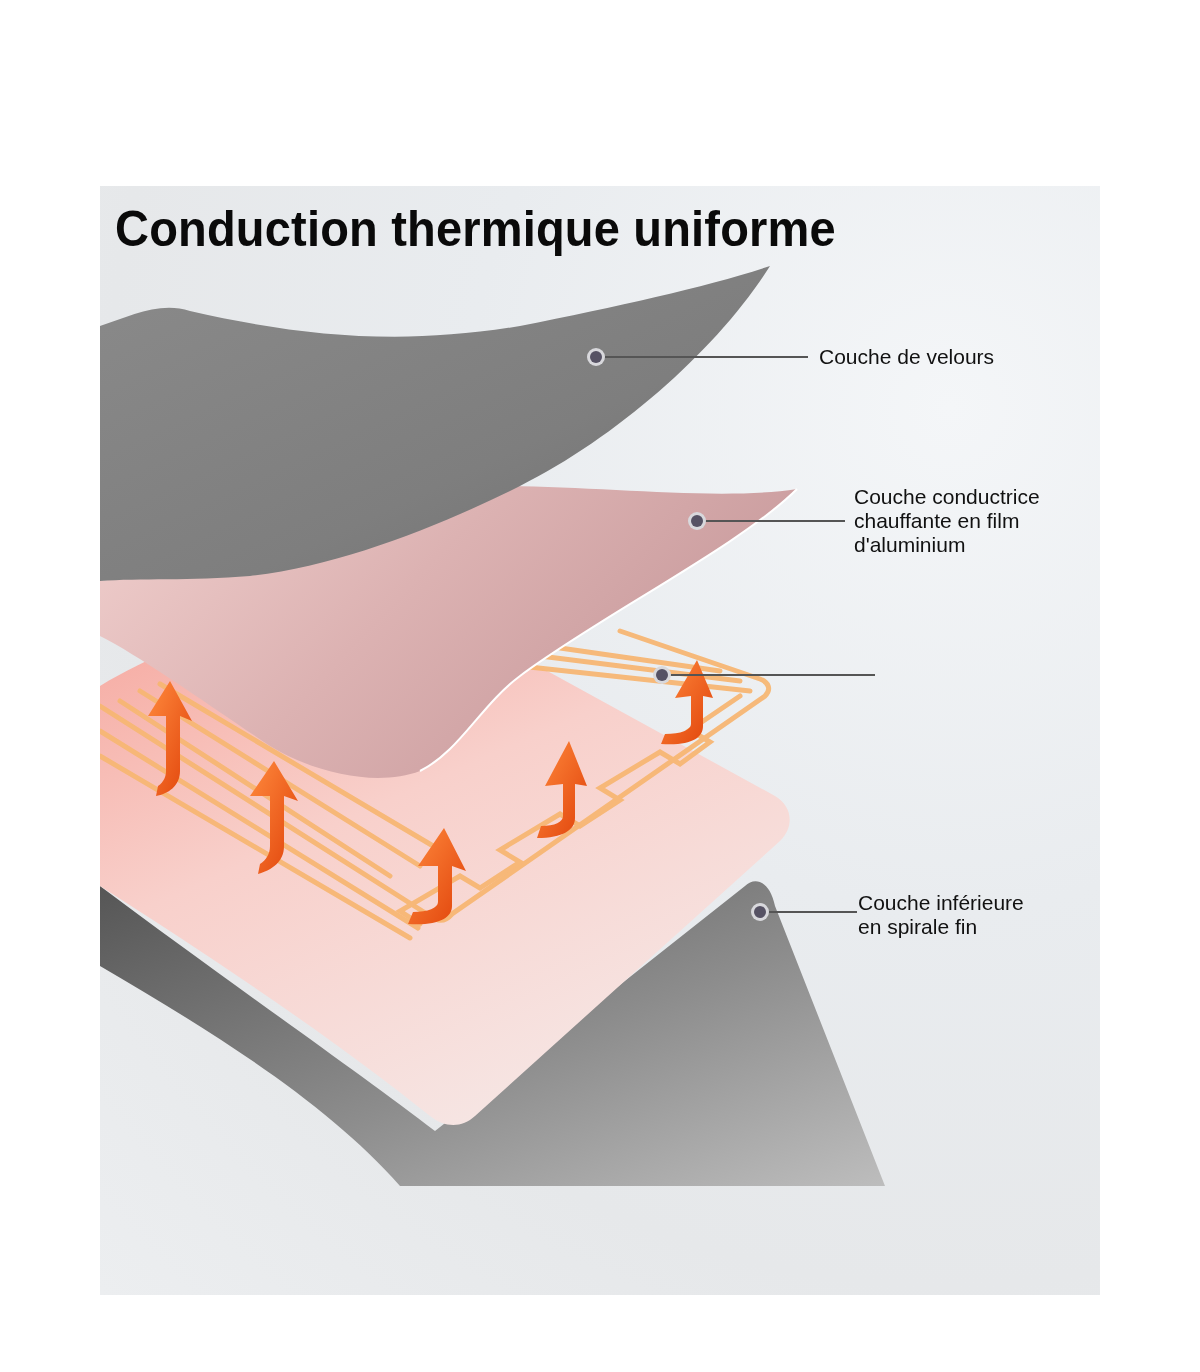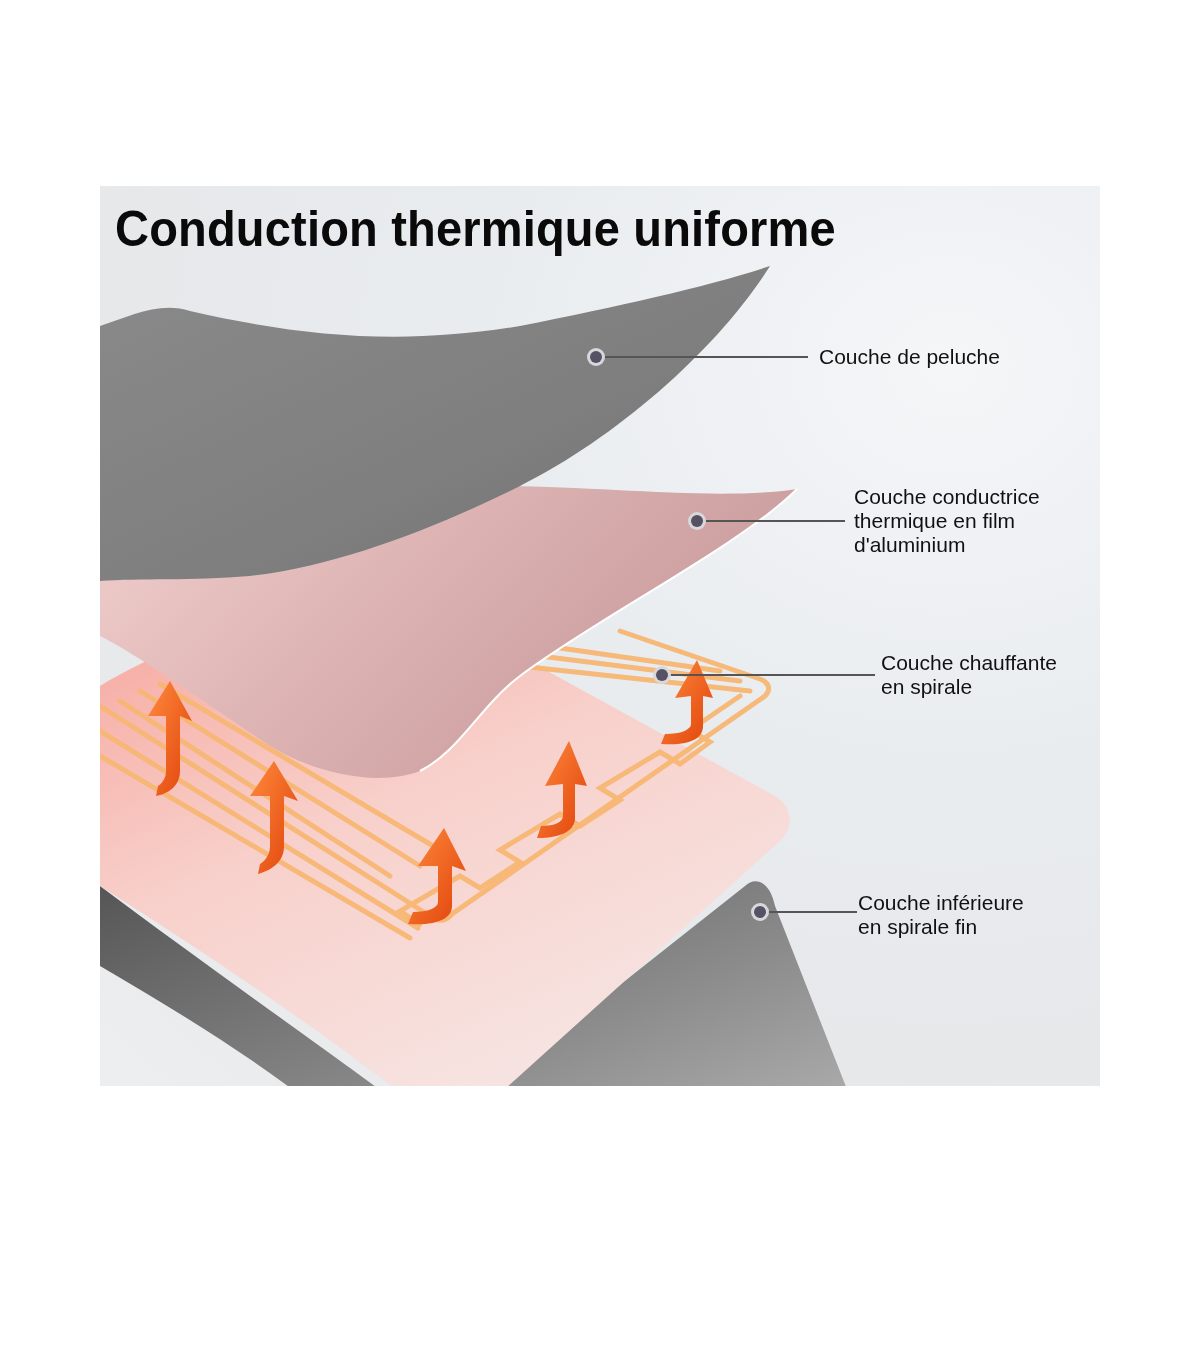--- a/index.html
+++ b/index.html
@@ -1,18 +1,18 @@
 <!DOCTYPE html>
 <html><head>
 <meta charset="utf-8">
 <style>
   html, body { margin: 0; padding: 0; background: #ffffff; }
   body { width: 1200px; height: 1372px; position: relative; overflow: hidden; font-family: "Liberation Sans", sans-serif; }
   .panel {
-    position: absolute; left: 100px; top: 186px; width: 1000px; height: 900px; overflow: hidden;
+    position: absolute; left: 100px; top: 186px; width: 1000px; height: 1109px; overflow: hidden;
     background: radial-gradient(ellipse at 85% 20%, #f4f6f8 0%, #e9ecef 40%, #e6e8ea 70%, #eceef0 100%);
   }
   .title {
     position: absolute; left: 15px; top: 14px; margin: 0;
     font-size: 50px; font-weight: bold; color: #0a0a0a; letter-spacing: 0.2px;
     font-family: "Liberation Sans", sans-serif; transform: scaleX(0.94); transform-origin: left top;
   }
   svg.art { position: absolute; left: 0; top: 0; }
   .label {
     position: absolute; font-size: 21px; line-height: 24px; color: #111111;
@@ -109,21 +109,19 @@
       <circle cx="562" cy="489" r="6" fill="#565264"></circle>
 
       <line x1="660" y1="726" x2="757" y2="726" stroke="#555555" stroke-width="2"></line>
       <circle cx="660" cy="726" r="9" fill="#d8d8dc"></circle>
       <circle cx="660" cy="726" r="6" fill="#565264"></circle>
     </g>
   </svg>
 
   <h1 class="title">Conduction thermique uniforme</h1>
 
-  <div class="label" style="left:719px; top:159px;">Couche de peluche</div>
+  <div class="label" style="left:719px; top:159px;">Couche de velours</div>
   <div class="label" style="left:754px; top:299px;">Couche conductrice
-thermique en film
+chauffante en film
 d'aluminium</div>
-  <div class="label" style="left:781px; top:465px;">Couche chauffante
-en spirale</div>
   <div class="label" style="left:758px; top:705px;">Couche inférieure
 en spirale fin</div>
 </div>
 
 </body></html>

